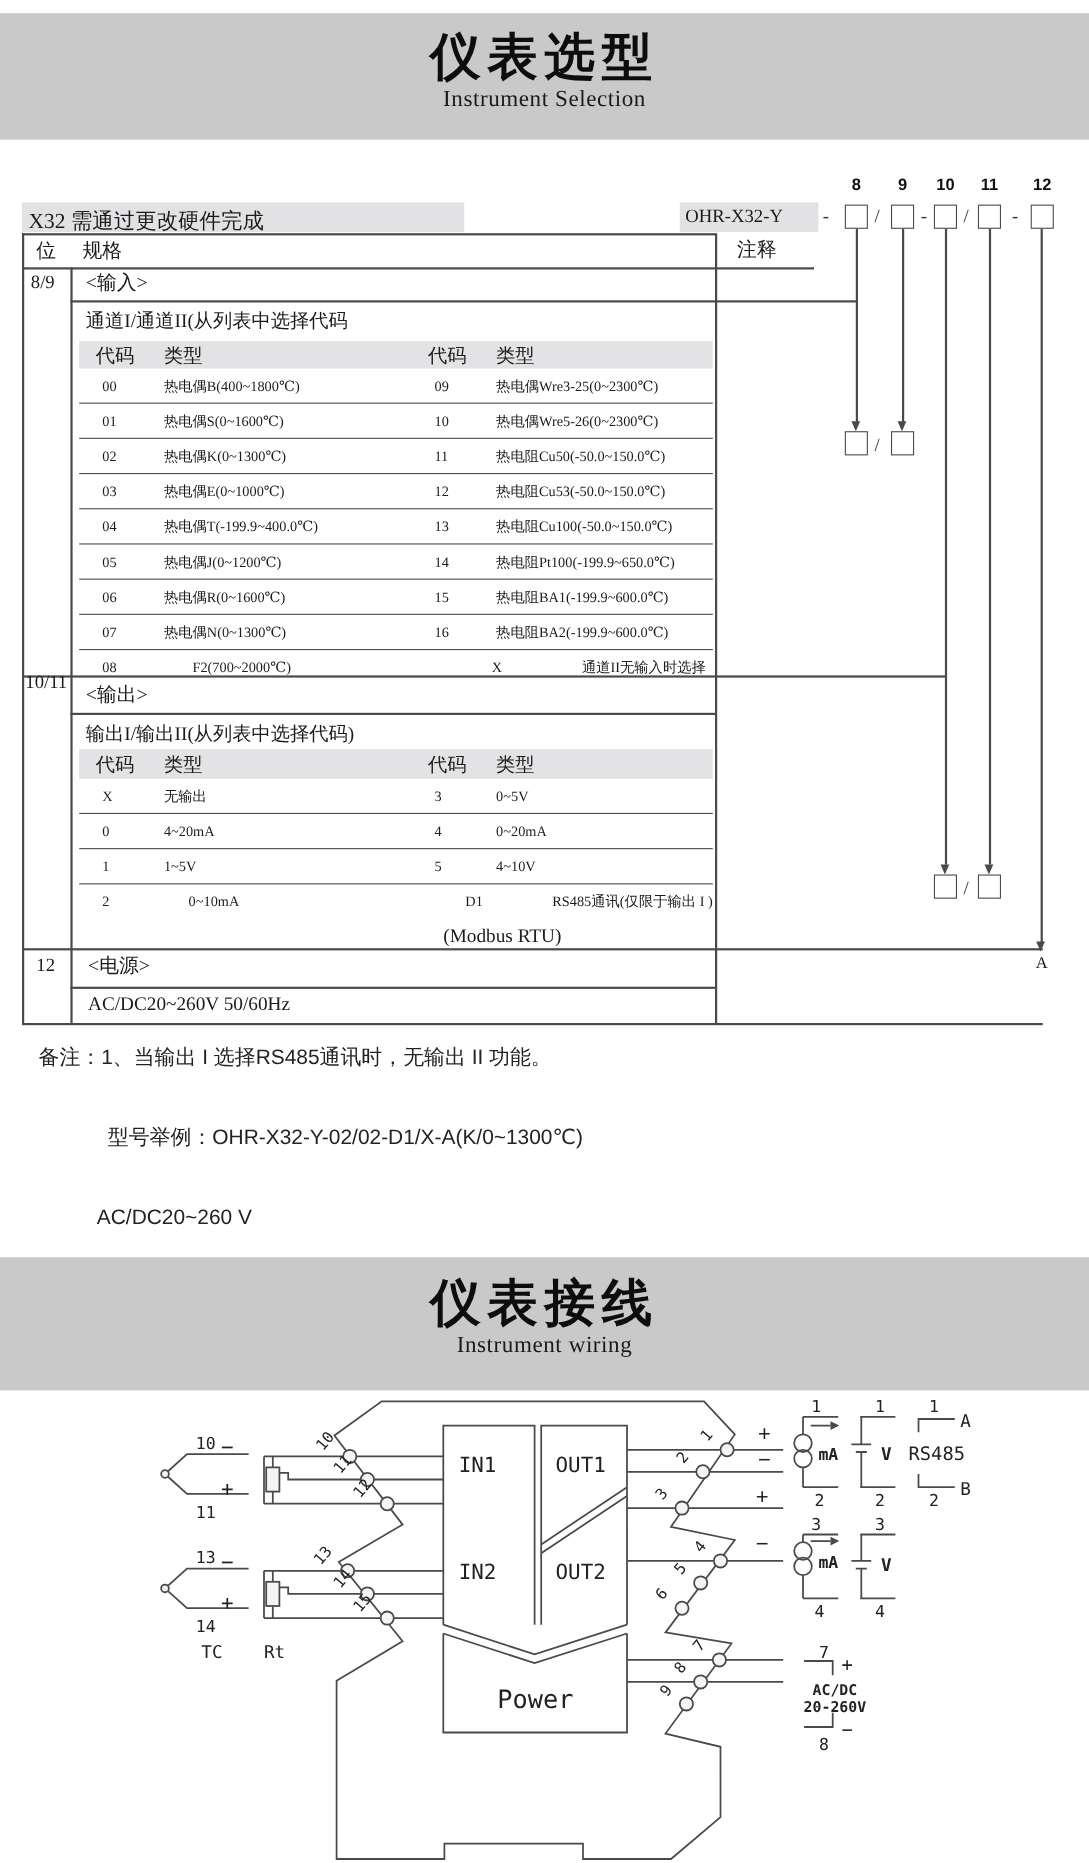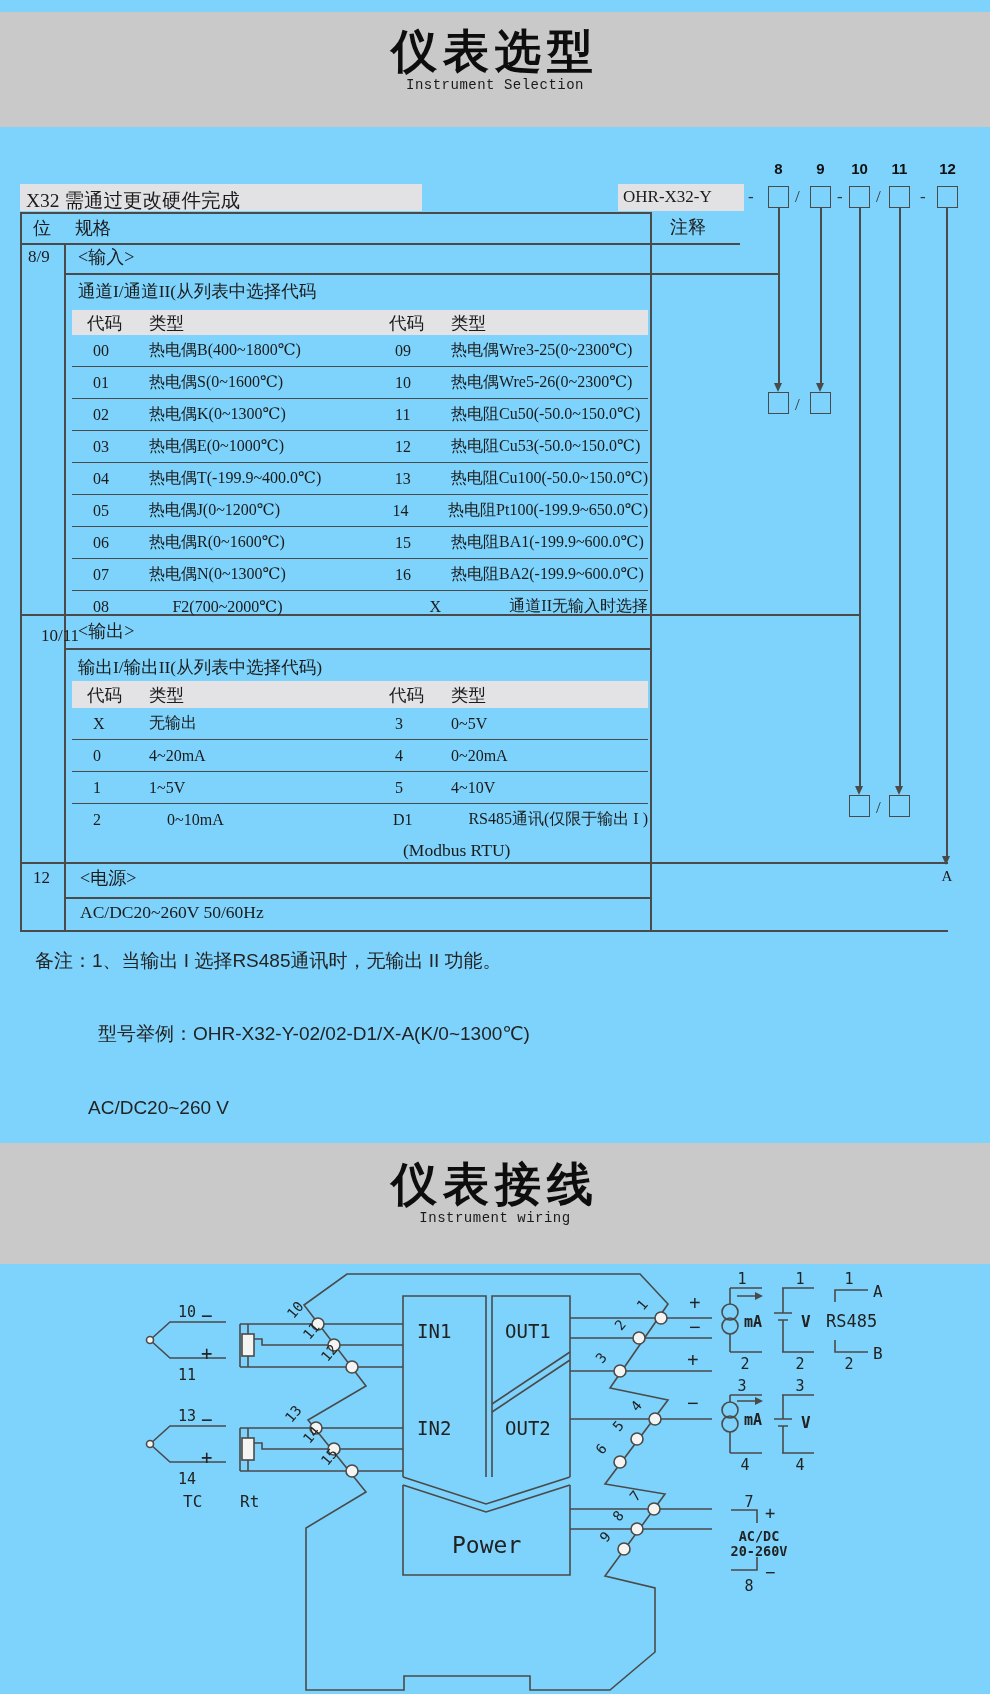--- a/index.html
+++ b/index.html
@@ -1,37 +1,37 @@
 <!DOCTYPE html>
 <html><head>
 <meta charset="utf-8">
 <style>
   html,body{margin:0;padding:0;background:#e8e8e8;}
-  .page{position:relative;width:990px;height:1694px;background:#7dd3fc;overflow:hidden;
+  .page{position:relative;width:990px;height:1694px;background:#ffffff;overflow:hidden;
         font-family:"Liberation Serif","DejaVu Serif",serif;color:#1b1b1b;}
   .abs{position:absolute;}
   .hl{position:absolute;height:1.6px;background:#4a4a4a;}
   .vl{position:absolute;width:1.6px;background:#4a4a4a;}
   .banner{position:absolute;left:0;width:990px;background:#c9c9c9;text-align:center;}
   .banner .t{font-family:"Liberation Sans","DejaVu Sans",sans-serif;font-weight:700;
              font-size:46px;letter-spacing:6px;color:#0d0d0d;line-height:1;}
-  .banner .s{font-family:Liberation Mono, monospace;font-size:14px;
+  .banner .s{font-family:Liberation Serif, serif;font-size:21px;
              color:#1a1a1a;margin-top:3px;letter-spacing:0.5px;}
   .serif{font-family:"Liberation Serif","DejaVu Serif",serif;}
   .hilite{position:absolute;height:27px;background:#e2e2e4;}
   .codebox{position:absolute;width:21px;height:22px;border:1.6px solid #4a4a4a;box-sizing:border-box;}
   .digit{position:absolute;width:21px;text-align:center;font-family:"Liberation Sans","DejaVu Sans",sans-serif;
          font-size:15px;font-weight:600;color:#111;}
   .sepg{position:absolute;font-size:17px;color:#333;}
   .arrow{position:absolute;width:0;height:0;border-left:4.5px solid transparent;
          border-right:4.5px solid transparent;border-top:9px solid #4a4a4a;}
   .band{position:absolute;display:flex;align-items:center;background:#e3e3e5;font-size:17.5px;}
   .rowhost{position:absolute;}
   .crow{display:flex;align-items:center;height:31px;border-bottom:1.6px solid #4a4a4a;
-        font-size:16px;white-space:nowrap;}
+        font-size:13px;white-space:nowrap;}
   .crow:last-child{border-bottom:none;gap:26px;}
   .cell{box-sizing:border-box;display:block;margin-left:12px;}
   .cc1{width:47px;padding-left:9px;}
   .ct1{width:226px;padding-left:6px;}
   .cc2{width:45px;padding-left:14px;}
   .ct2{flex:1;padding-left:13px;}
   .band .cc1{padding-left:3px;}
   .band .cc2{padding-left:8px;}
   .lbl{position:absolute;white-space:nowrap;}
   .note{position:absolute;font-family:"Liberation Sans","DejaVu Sans",sans-serif;
@@ -176,21 +176,21 @@
       </div>
 
       <div class="crow">
         <span class="cell cc1">08</span>
         <span class="cell ct1">F2(700~2000℃)</span>
         <span class="cell cc2">X</span>
         <span class="cell ct2">通道II无输入时选择</span>
       </div>
     </div>
 
-  <div class="lbl serif" style="left:23px;top:626px;font-size:17px;padding-left:18px;">10/11</div>
+  <div class="lbl serif" style="left:23px;top:610px;font-size:17px;">10/11</div>
   <div class="lbl serif" style="left:78px;top:619px;font-size:18px;">&lt;输出&gt;</div>
   <div class="lbl serif" style="left:78px;top:655px;font-size:17.5px;">输出I/输出II(从列表中选择代码)</div>
 
   <div class="band serif" style="left:72px;top:681px;width:576px;height:27px;">
     <span class="cell cc1">代码</span>
     <span class="cell ct1">类型</span>
     <span class="cell cc2">代码</span>
     <span class="cell ct2">类型</span>
   </div>
 

